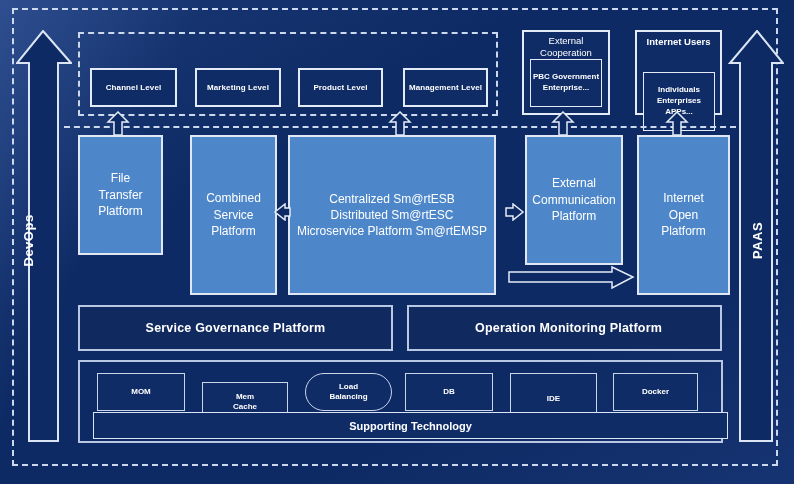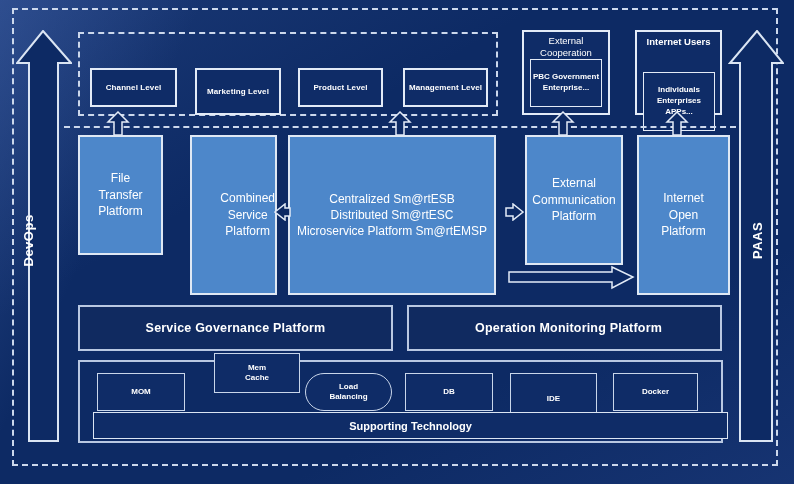--- a/index.html
+++ b/index.html
@@ -55,21 +55,21 @@
 
   <svg class="abs" style="left:728px;top:30px;" width="56" height="413" viewBox="0 0 56 413">
     <polygon points="29,1 55,33 44,33 44,411 12,411 12,33 2,33" fill="#0d2a64" stroke="#dbe5f3" stroke-width="2"></polygon>
   </svg>
   <div class="abs railtext" style="left:731px;top:233px;width:52px;text-align:center;">PAAS</div>
 
   <div class="abs dash" style="left:78px;top:32px;width:420px;height:84px;"></div>
   <div class="abs navybox lvl" style="left:90px;top:68px;width:87px;height:39px;">
     <span>Channel Level</span>
   </div>
-  <div class="abs navybox lvl" style="left:195px;top:68px;width:86px;height:47px;text-align:center;">
+  <div class="abs navybox lvl" style="left:195px;top:68px;width:86px;height:39px;text-align:center;">
     <span>Marketing Level</span>
   </div>
   <div class="abs navybox lvl" style="left:298px;top:68px;width:85px;height:39px;">
     <span>Product Level</span>
   </div>
   <div class="abs navybox lvl" style="left:403px;top:68px;width:85px;height:39px;">
     <span>Management Level</span>
   </div>
 
   <div class="abs" style="left:522px;top:30px;width:88px;height:85px;border:2px solid #e3ebf7;background:#0f2c67;">
@@ -103,21 +103,21 @@
   </svg>
   <svg class="abs" style="left:665px;top:111px;" width="24" height="25" viewBox="0 0 24 25">
     <polygon points="12,1 22,11 16,11 16,24 8,24 8,11 2,11" fill="#0d2a64" stroke="#e3ebf7" stroke-width="1.5"></polygon>
   </svg>
 
   <div class="abs bluebox platform" style="left:78px;top:135px;width:85px;height:120px;">
     <span class="ml">File
 Transfer
 Platform</span>
   </div>
-  <div class="abs bluebox platform" style="left:190px;top:135px;width:87px;height:160px;justify-content:flex-end;">
+  <div class="abs bluebox platform" style="left:190px;top:135px;width:87px;height:160px;">
     <span class="ml">Combined
 Service
 Platform</span>
   </div>
   <div class="abs bluebox esbtext" style="left:288px;top:135px;width:208px;height:160px;">
     <span class="ml">Centralized Sm@rtESB
 Distributed Sm@rtESC
 Microservice Platform Sm@rtEMSP</span>
   </div>
   <div class="abs bluebox platform" style="left:525px;top:135px;width:98px;height:130px;">
@@ -146,21 +146,21 @@
   </div>
   <div class="abs panel gov" style="left:407px;top:305px;width:315px;height:46px;padding-left:8px;">
     <span>Operation Monitoring Platform</span>
   </div>
 
   <div class="abs" style="left:78px;top:360px;width:645px;height:83px;border:2px solid #b9c8e2;"></div>
 
   <div class="abs navybox tech" style="left:97px;top:373px;width:88px;height:38px;border-width:1.5px;border-color:#c9d6ea;">
     <span class="ml">MOM</span>
   </div>
-  <div class="abs navybox tech" style="left:202px;top:353px;width:86px;height:40px;border-width:1.5px;border-color:#c9d6ea;margin-left:12px;">
+  <div class="abs navybox tech" style="left:202px;top:382px;width:86px;height:40px;border-width:1.5px;border-color:#c9d6ea;">
     <span class="ml">Mem
 Cache</span>
   </div>
   <div class="abs navybox tech" style="left:305px;top:373px;width:87px;height:38px;border-width:1.5px;border-color:#c9d6ea;border-radius:19px;">
     <span class="ml">Load
 Balancing</span>
   </div>
   <div class="abs navybox tech" style="left:405px;top:373px;width:88px;height:38px;border-width:1.5px;border-color:#c9d6ea;">
     <span class="ml">DB</span>
   </div>

